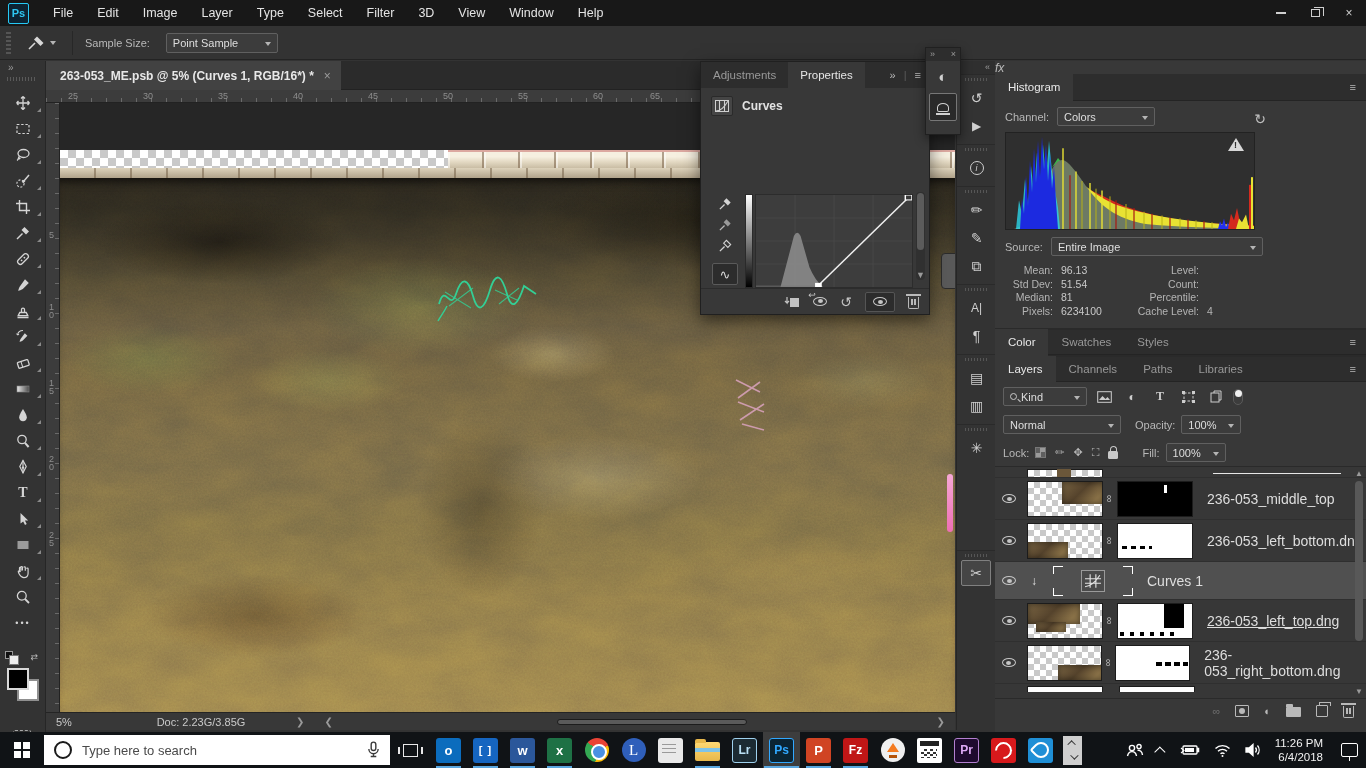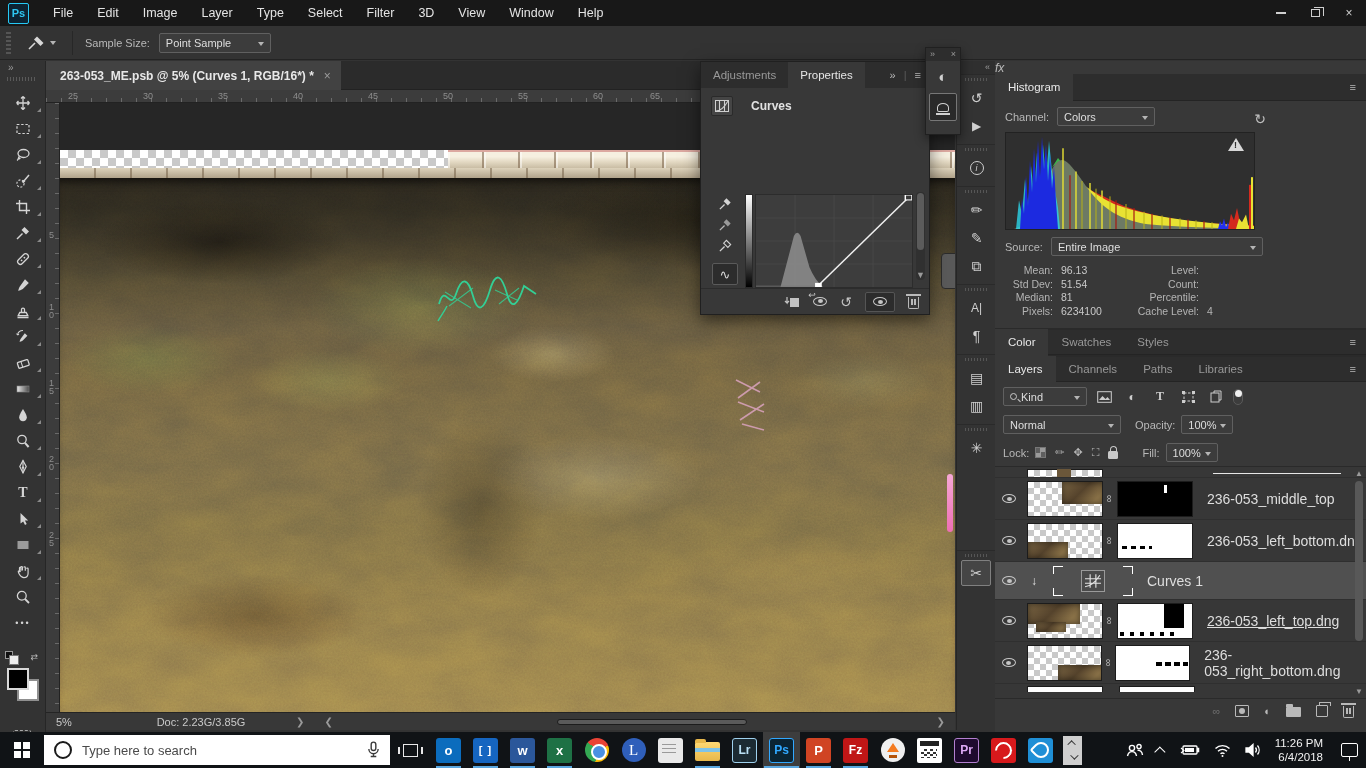--- a/index.html
+++ b/index.html
@@ -15,21 +15,21 @@
 .winctl .wc{width:34px;height:26px;display:flex;align-items:center;justify-content:center;color:#cfcfcf;font-size:12px}
 .wc .bar{width:10px;height:1.5px;background:#cfcfcf}
 .wc .rst{width:9px;height:8px;border:1px solid #cfcfcf;position:relative}
 .wc .rst::before{content:"";position:absolute;left:2px;top:-3px;width:9px;height:8px;border:1px solid #cfcfcf;border-bottom:0;border-left:0}
 
 
 .optionsbar{position:absolute;left:0;top:26px;right:0;height:34px;background:#333;border-bottom:1px solid #232323;display:flex;align-items:center}
 .grip-v{width:5px;height:22px;margin-left:6px;background:repeating-linear-gradient(180deg,#555 0 2px,transparent 2px 4px)}
 .tool-preset{display:flex;align-items:center;margin-left:12px;padding:3px 4px;border-radius:2px}
 .opt-sep{width:1px;height:24px;background:#272727;margin:0 12px}
-.opt-label{color:#b8b8b8;margin-right:9px}
+.opt-label{color:#b8b8b8;margin-right:16px}
 .dd{height:20px;background:#3c3c3c;border:1px solid #606060;border-radius:2px;display:flex;align-items:center;padding:0 6px;color:#dedede;position:relative}
 .dd .caret{position:absolute;right:6px;top:8px;width:0;height:0;border-left:3.5px solid transparent;border-right:3.5px solid transparent;border-top:4px solid #b5b5b5}
 
 
 .tabrow{position:absolute;left:0;top:61px;width:958px;height:29px;background:#2b2b2b;border-bottom:1px solid #222;display:flex}
 .tb-corner{width:46px;height:29px;background:#333;border-right:1px solid #262626;position:relative;color:#9a9a9a}
 .tb-corner .c1{position:absolute;left:8px;top:1px;font-size:10px}
 .tb-corner .c2{position:absolute;left:7px;top:16px;width:30px;height:4px;background:repeating-linear-gradient(90deg,#5a5a5a 0 1px,transparent 1px 3px)}
 .doctab{height:29px;background:#424242;color:#e8e8e8;display:flex;align-items:center;padding:0 10px 0 14px;font-size:12px;font-weight:bold;gap:10px}
 .doctab .x{color:#9c9c9c;font-weight:normal;font-size:12px}
@@ -88,21 +88,21 @@
 .statusbar .ch{color:#9a9a9a;margin:0 10px;font-size:10px}
 .hscroll{position:relative;flex:1;height:8px;margin-right:26px}
 .hscroll .thumb{position:absolute;left:210px;width:190px;top:1px;height:6px;background:#5a5a5a;border-radius:3px}
 
 
 .props{position:absolute;left:700px;top:61px;width:230px;height:254px;background:#383838;border:1px solid #202020;box-shadow:0 6px 16px rgba(0,0,0,.5);z-index:5}
 .ptabs{height:26px;background:#2d2d2d;display:flex;align-items:center}
 .ptab{padding:0 12px;line-height:26px;color:#989898;font-size:11.5px}
 .ptab.on{background:#383838;color:#e6e6e6}
 .pt-ic{margin-left:auto;display:flex;align-items:center;gap:8px;padding-right:8px;color:#b9b9b9}
-.phead{display:flex;align-items:center;gap:18px;padding:8px 10px 6px}
+.phead{display:flex;align-items:center;gap:9px;padding:8px 10px 6px}
 .cicon{width:22px;height:20px;background:#454545;border:1px solid #2a2a2a;border-radius:2px;display:flex;align-items:center;justify-content:center}
 .phead b{font-size:12px;color:#e2e2e2}
 .prow{display:flex;align-items:center;padding:2px 10px;gap:6px;color:#b8b8b8}
 .preset-dd{flex:1;height:19px}
 .padj{width:30px;height:24px;border:1px solid #2a2a2a;background:#404040;border-radius:2px;display:flex;align-items:center;justify-content:center}
 .rgb-dd{width:96px;height:19px}
 .autob{width:48px;height:20px;background:#434343;border:1px solid #5e5e5e;border-radius:2px;text-align:center;line-height:18px;color:#ddd;margin-left:8px}
 .curvewrap{position:absolute;left:6px;top:130px;right:16px;bottom:26px;display:flex}
 .droppers{width:36px;display:flex;flex-direction:column;align-items:center;gap:6px;padding-top:4px}
 .wavebtn{width:26px;height:22px;background:#2c2c2c;border:1px solid #5a5a5a;border-radius:2px;color:#ddd;display:flex;align-items:center;justify-content:center;font-size:13px;margin-top:4px}
@@ -156,21 +156,21 @@
 
 .lctl{padding:5px 8px 4px;display:flex;align-items:center;gap:6px;color:#b8b8b8}
 .kind-dd{width:84px;height:19px;gap:4px}
 .mag{width:7px;height:7px;border:1.3px solid #c9c9c9;border-radius:50%;position:relative;display:inline-block}
 .mag::after{content:"";position:absolute;left:6px;top:6px;width:4px;height:1.3px;background:#c9c9c9;transform:rotate(45deg)}
 .fico{width:22px;text-align:center;font-size:12px;color:#cdcdcd}
 .fico svg{display:block;margin:0 auto}
 .toggle{width:10px;height:16px;background:linear-gradient(#3c3c3c,#3c3c3c);border:1px solid #5a5a5a;border-radius:5px;position:relative}
 .toggle::after{content:"";position:absolute;left:0.5px;top:0.5px;width:7px;height:7px;border-radius:50%;background:#f0f0f0}
 .blend-dd{width:118px;height:19px}
-.valbox{width:52px;height:19px}
+.valbox{width:60px;height:19px}
 .lockics{display:flex;gap:9px;align-items:center;margin-right:4px}
 .lk-ch{width:11px;height:11px;background:conic-gradient(#9a9a9a 25%,#5e5e5e 0 50%,#9a9a9a 0 75%,#5e5e5e 0);border:1px solid #777}
 .padlock{width:10px;height:8px;background:#c9c9c9;border-radius:1.5px;position:relative;margin-top:4px}
 .padlock::before{content:"";position:absolute;left:1.5px;top:-5px;width:5px;height:5px;border:1.5px solid #c9c9c9;border-bottom:0;border-radius:4px 4px 0 0}
 
 
 .llist{position:relative;background:#373737;border-top:1px solid #2a2a2a;height:232px;overflow:hidden}
 .lrow{height:42px;display:flex;align-items:center;border-bottom:1px solid #2f2f2f;position:relative}
 .lrow.sel{background:#505050}
 .eyecell{width:28px;display:flex;justify-content:center}

